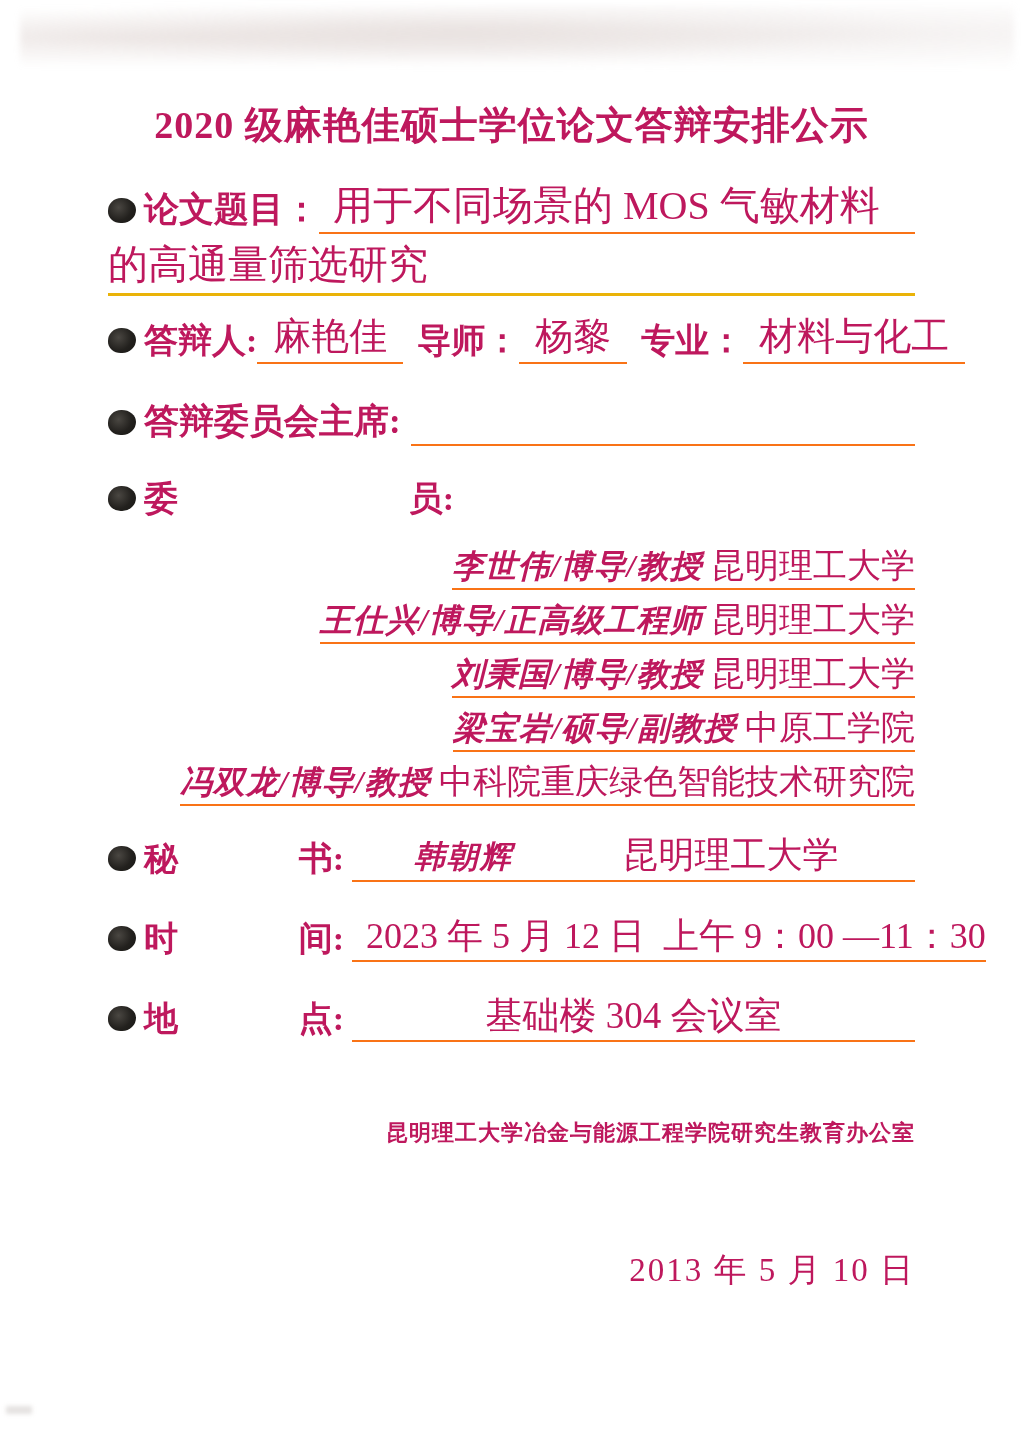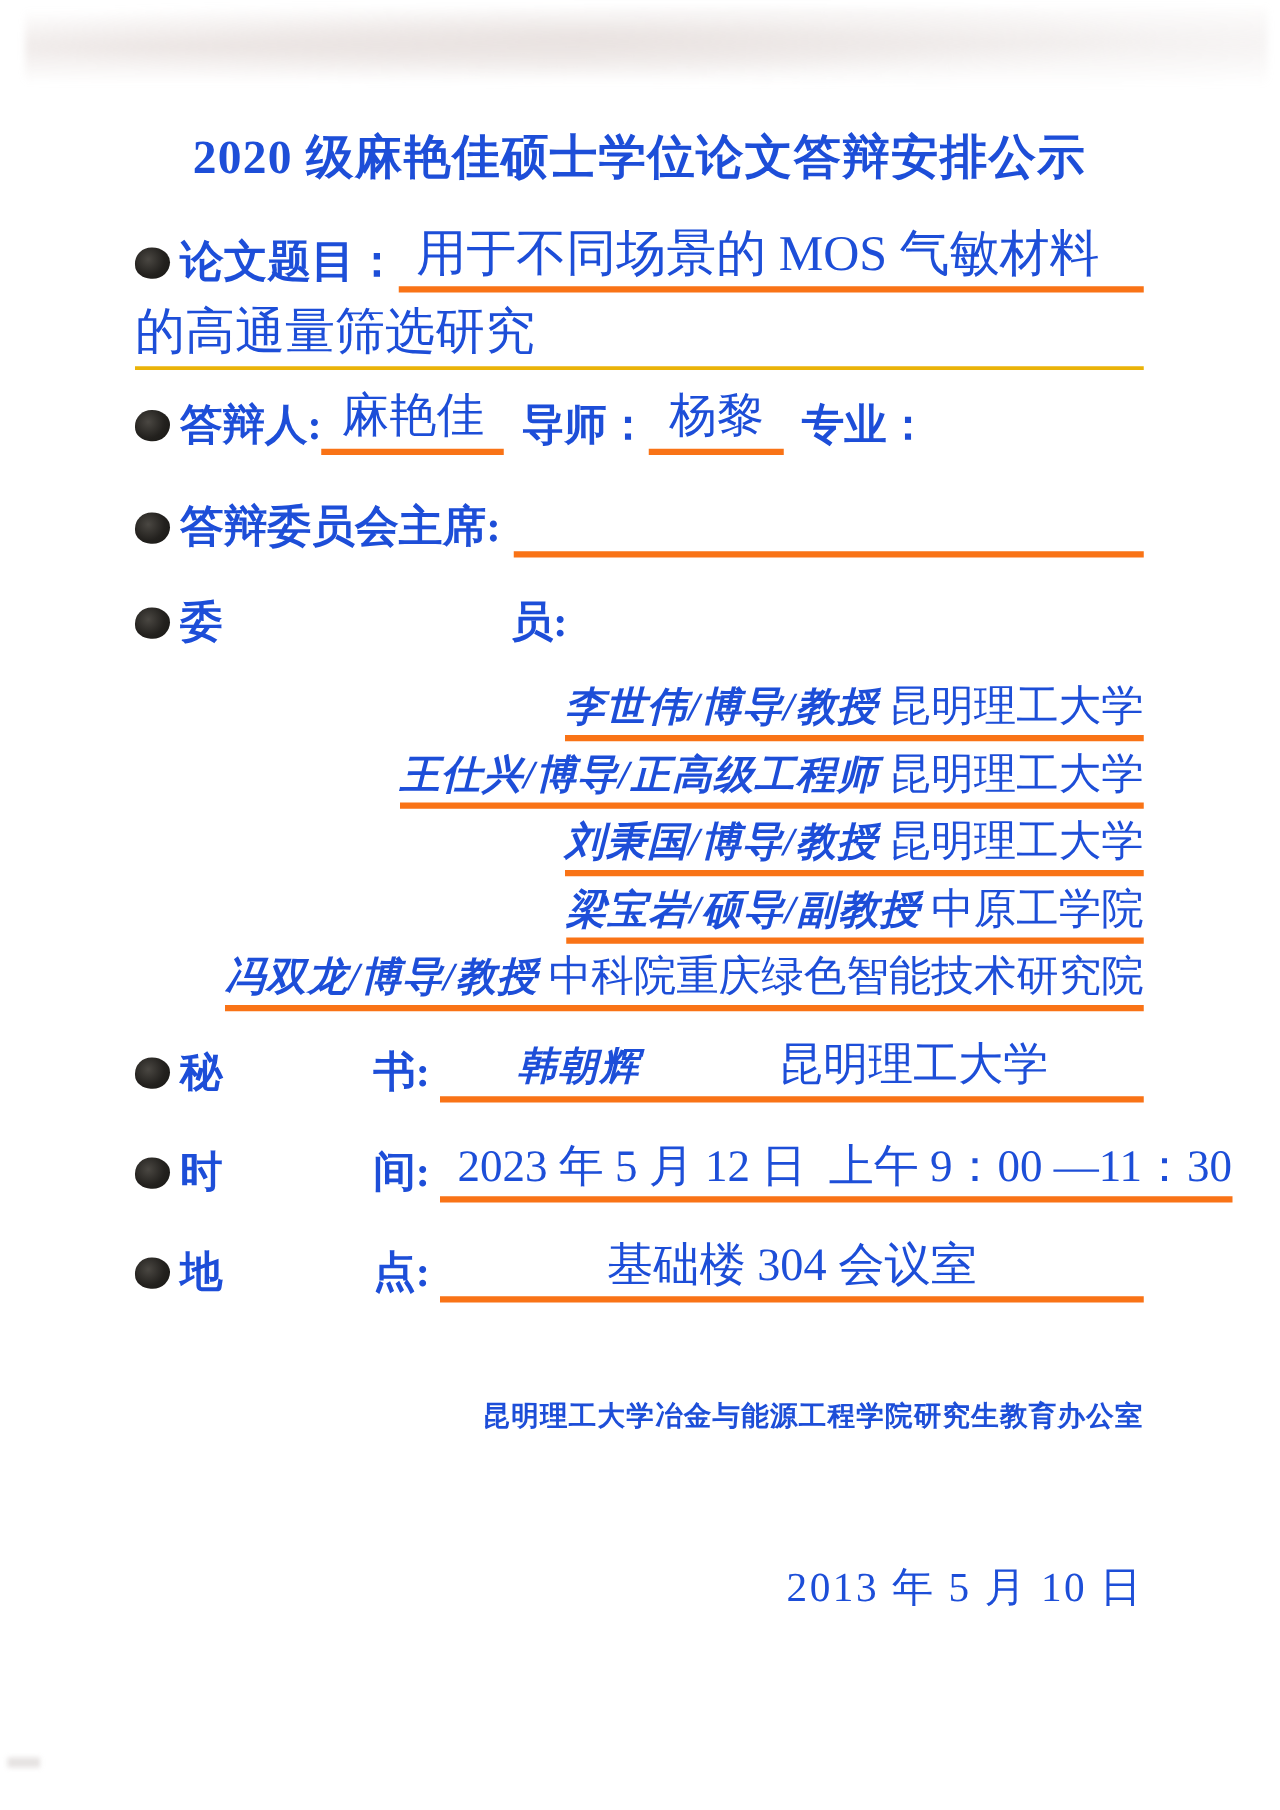--- a/index.html
+++ b/index.html
@@ -2,21 +2,21 @@
 <html><head>
 <meta charset="utf-8">
 <style>
   html,body { margin:0; padding:0; background:#ffffff; }
   .page {
     position:relative;
     width:1024px; height:1448px;
     background:#ffffff;
     overflow:hidden;
     font-family:"Liberation Serif", serif;
-    color:#1d4ed8;
+    color:#be185d;
   }
   
   .scan-smudge-top {
     position:absolute; top:6px; left:20px; right:10px; height:70px;
     background:
       radial-gradient(ellipse at 12% 45%, rgba(195,175,170,0.28), transparent 55%),
       radial-gradient(ellipse at 45% 35%, rgba(205,190,185,0.22), transparent 60%),
       radial-gradient(ellipse at 80% 40%, rgba(200,185,182,0.22), transparent 60%);
     filter:blur(3px);
     pointer-events:none;
@@ -36,21 +36,21 @@
 
   .row { position:absolute; left:0; width:807px; display:flex; align-items:flex-end; }
   .bullet {
     flex:0 0 auto; width:28px; height:25px; margin-right:8px; margin-bottom:11px;
     background:radial-gradient(circle at 38% 38%, #4a4742 0%, #23211e 55%, #161512 100%);
     border-radius:48% 52% 50% 46% / 52% 48% 54% 46%;
   }
   .lbl { font-weight:bold; font-size:34px; white-space:nowrap; padding-bottom:4px; line-height:1.15; }
   .lbl-big { font-size:35px; }
   .uline {
-    border-bottom:5px solid #f97316;
+    border-bottom:2px solid #f97316;
     font-size:38px; line-height:1.2;
     white-space:nowrap; padding-bottom:2px;
   }
   .grow { flex:1 1 auto; }
 
   
   .thesis-line1 { top:174px; height:60px; }
   .thesis-value { font-size:40px; padding-left:14px; }
   .thesis-line2 {
     position:absolute; top:240px; left:0; width:807px;
@@ -113,20 +113,21 @@
     </div>
     <div class="thesis-line2">的高通量筛选研究</div>
 
     <div class="row defender-row">
       <span class="bullet"></span>
       <span class="lbl">答辩人:</span>
       <span class="uline">麻艳佳</span>
       <span class="lbl seg-lbl">导师：</span>
       <span class="uline">杨黎</span>
       <span class="lbl seg-lbl">专业：</span>
+      <span class="uline grow last-seg">材料与化工</span>
     </div>
 
     <div class="row chair-row">
       <span class="bullet"></span>
       <span class="lbl lbl-big">答辩委员会主席:</span>
       <span class="uline grow"></span>
     </div>
 
     <div class="row committee-lbl-row">
       <span class="bullet"></span>

